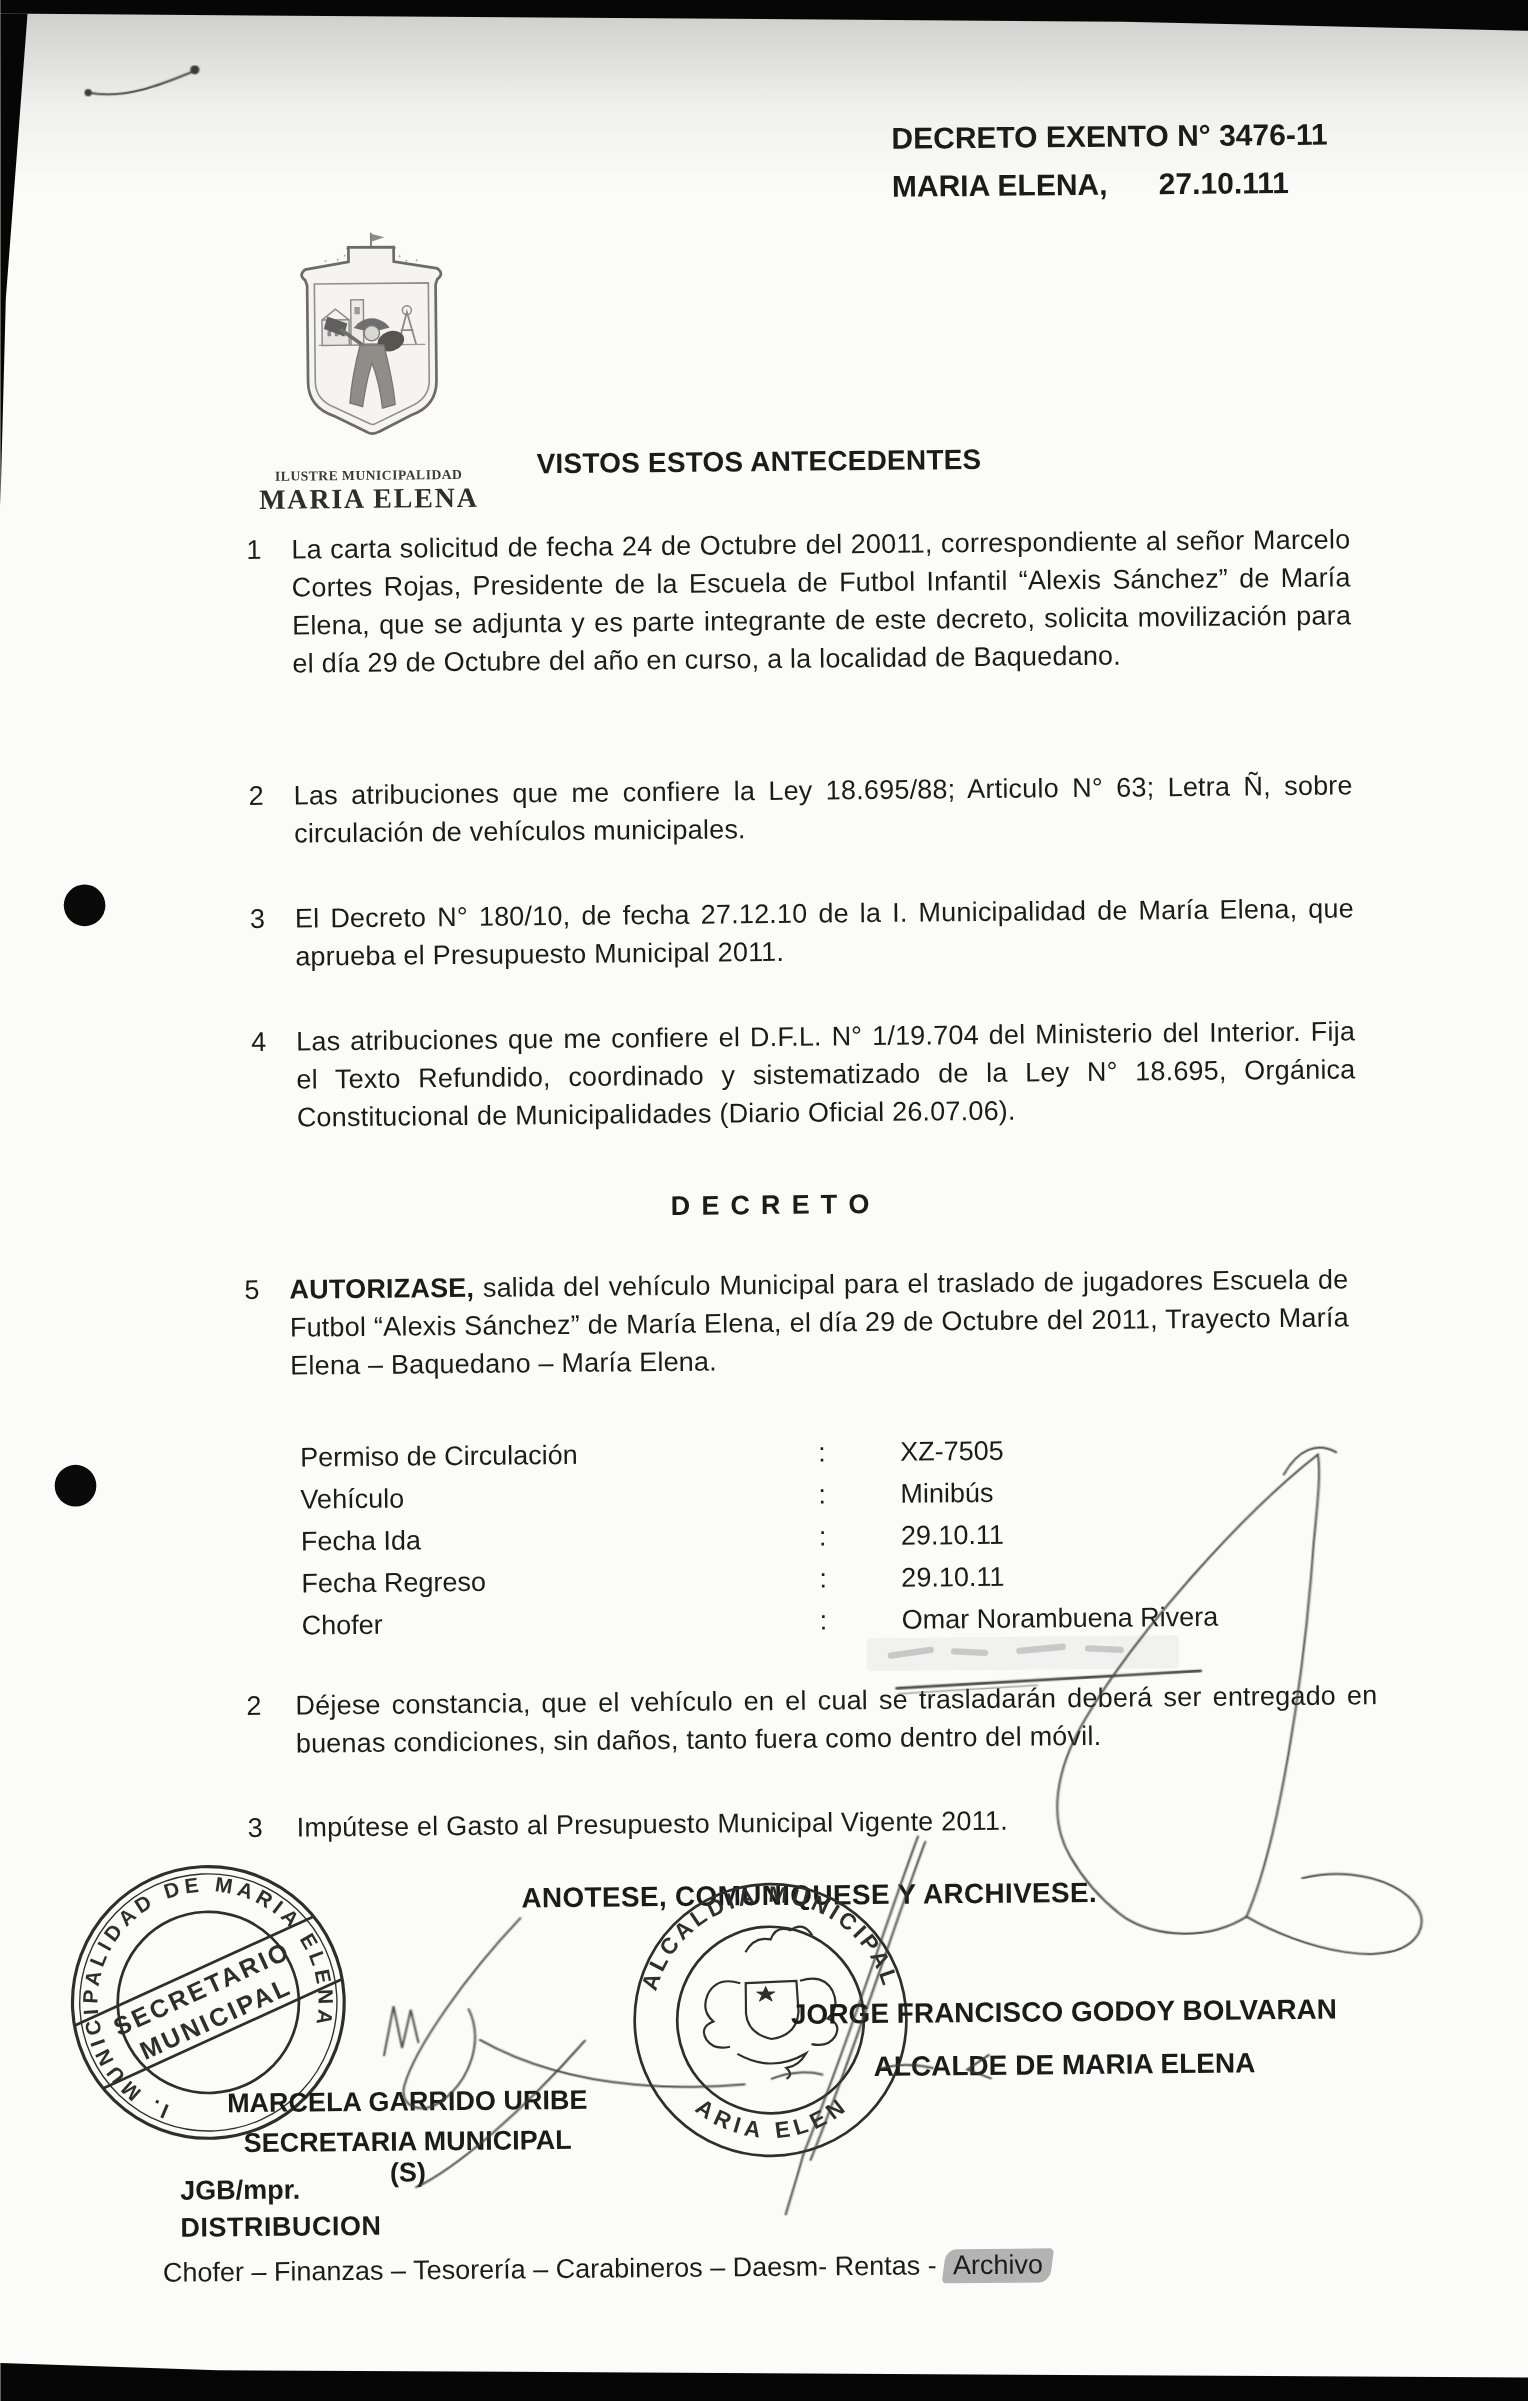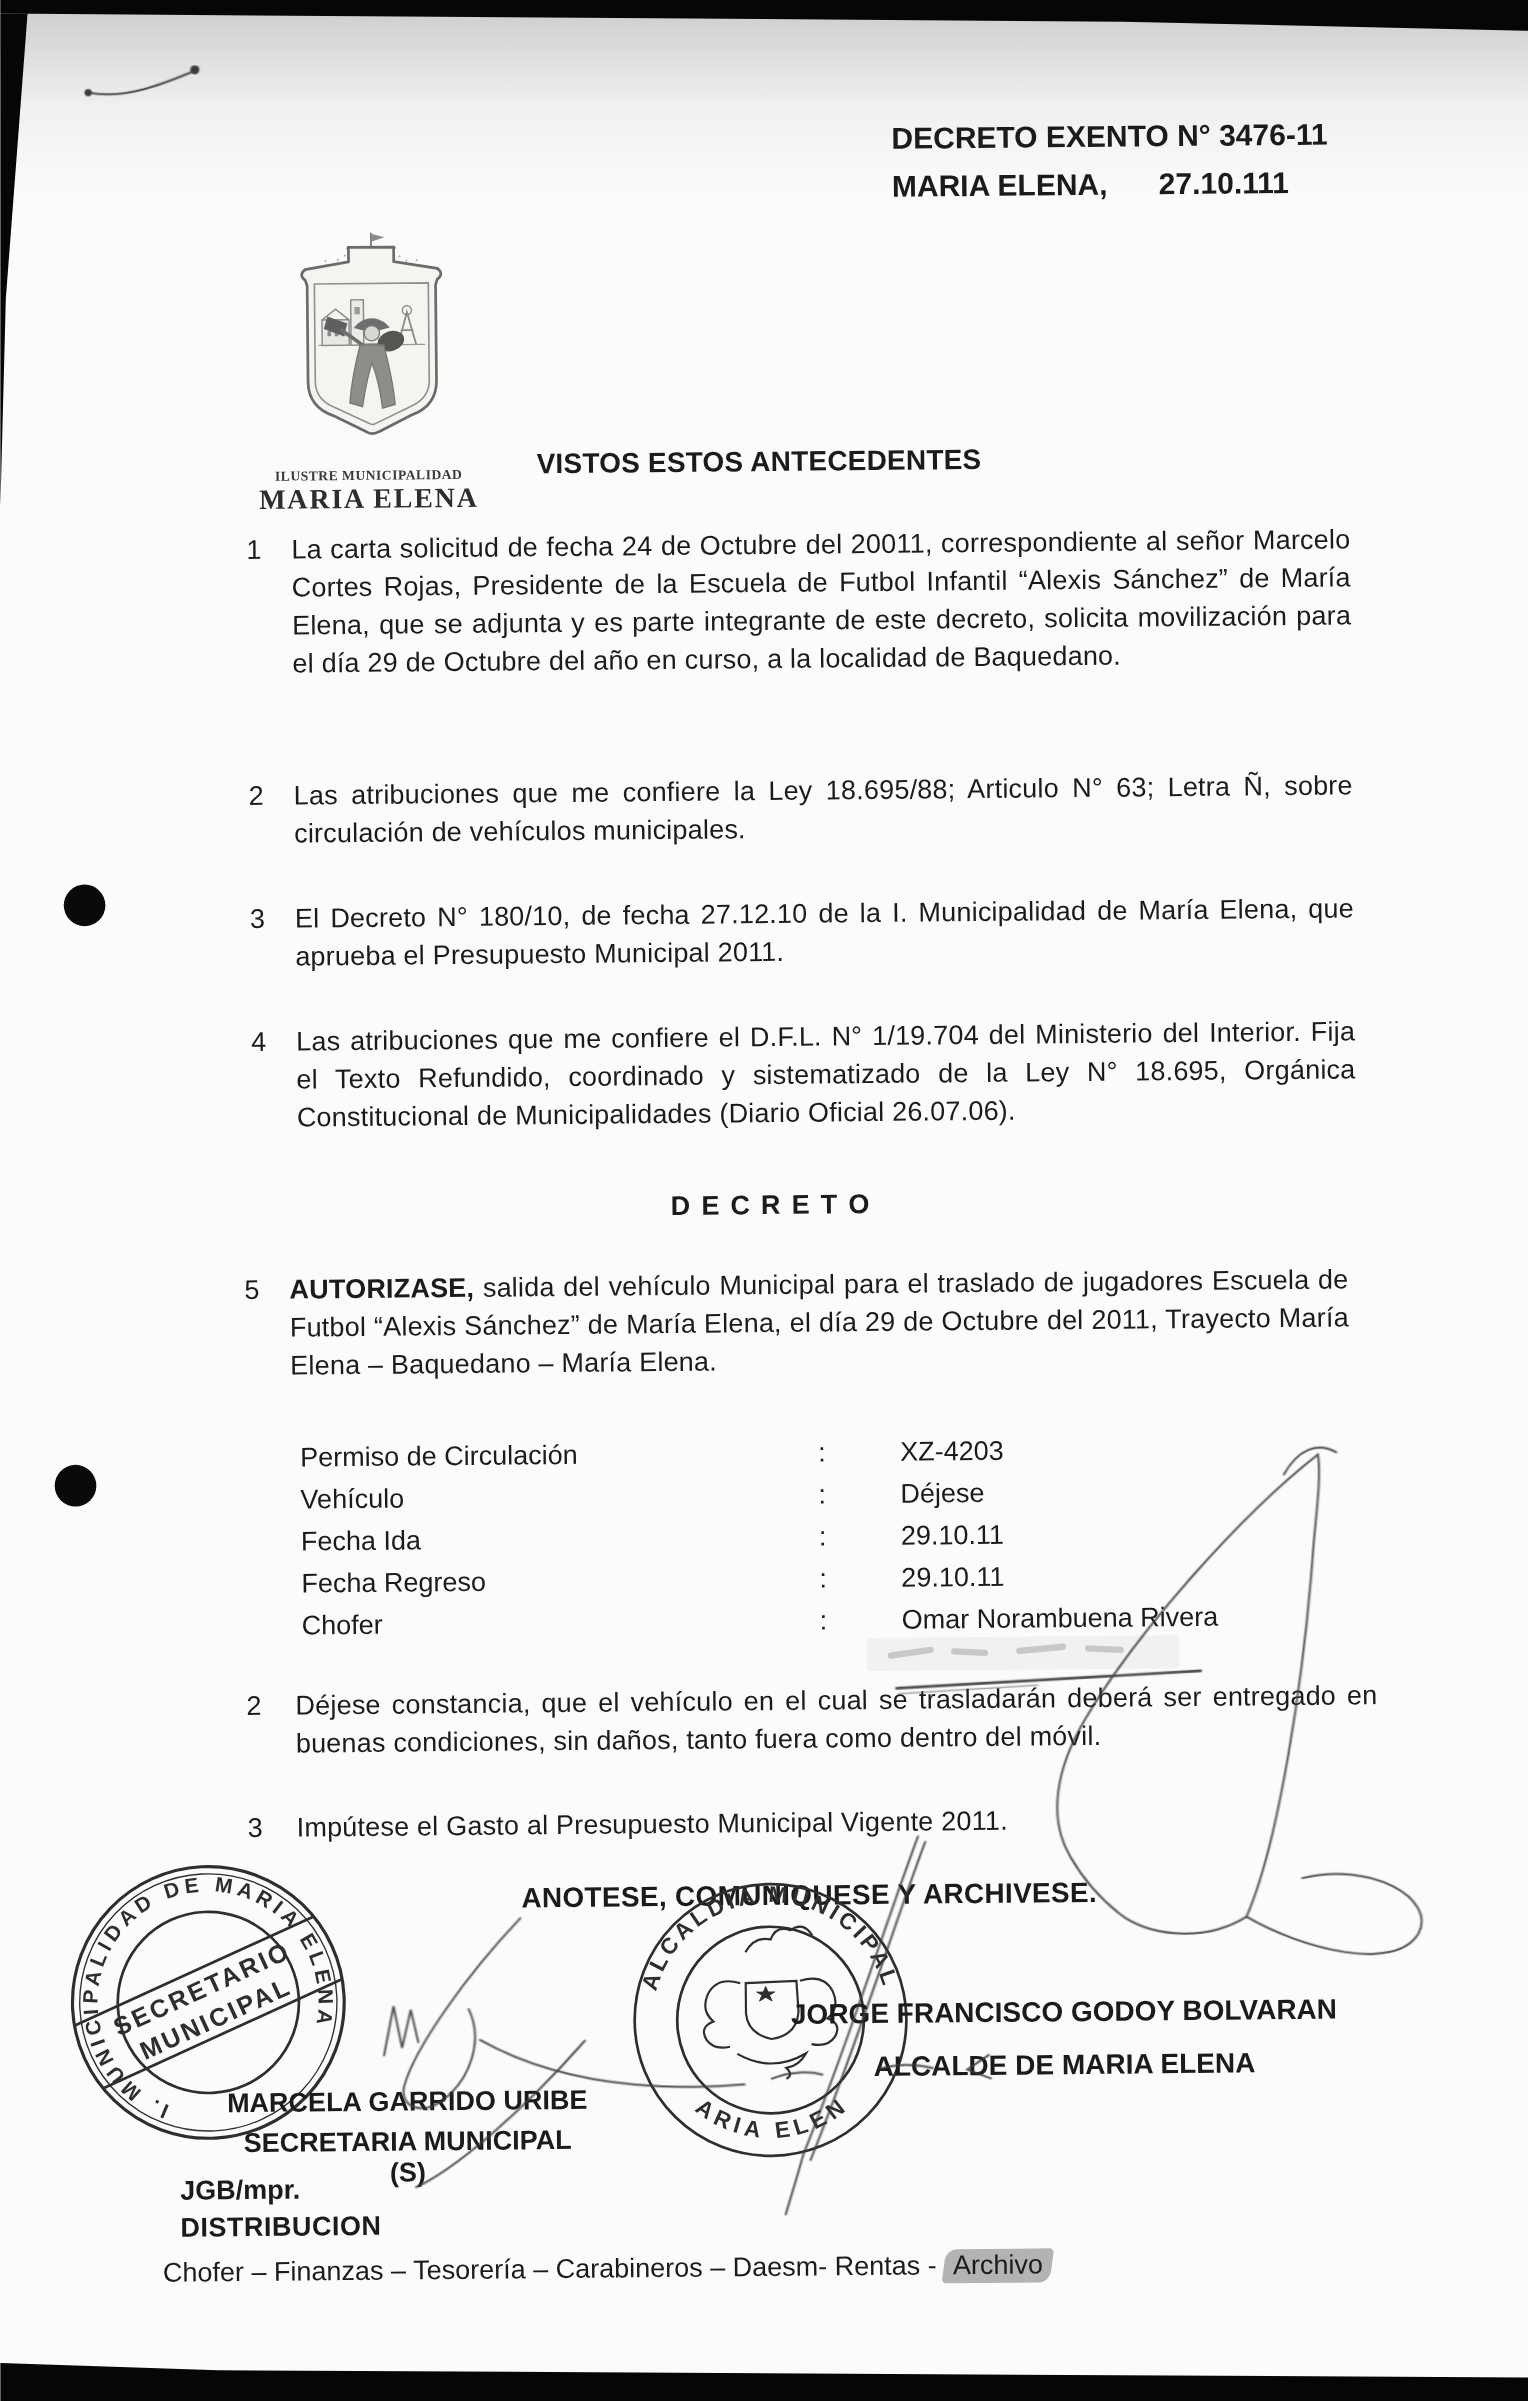--- a/index.html
+++ b/index.html
@@ -143,24 +143,24 @@
 
   <div class="abs decreto-h">D E C R E T O</div>
 
   <div id="it5" class="item">
     <span class="num">5</span>
     <span class="txt"><span class="lead-bold">AUTORIZASE,</span><span> salida del vehículo Municipal para el traslado  de jugadores Escuela de Futbol “Alexis Sánchez” de María Elena, el día 29 de Octubre del 2011, Trayecto María Elena – Baquedano  – María Elena.</span></span>
   </div>
 
   <div class="abs details">
     <div class="drow">
-      <span class="dlabel">Permiso de Circulación</span><span class="dcolon">:</span><span class="dval">XZ-4203</span>
-    </div>
-    <div class="drow">
-      <span class="dlabel">Vehículo</span><span class="dcolon">:</span><span class="dval">Déjese</span>
+      <span class="dlabel">Permiso de Circulación</span><span class="dcolon">:</span><span class="dval">XZ-7505</span>
+    </div>
+    <div class="drow">
+      <span class="dlabel">Vehículo</span><span class="dcolon">:</span><span class="dval">Minibús</span>
     </div>
     <div class="drow">
       <span class="dlabel">Fecha Ida</span><span class="dcolon">:</span><span class="dval">29.10.11</span>
     </div>
     <div class="drow">
       <span class="dlabel">Fecha Regreso</span><span class="dcolon">:</span><span class="dval">29.10.11</span>
     </div>
     <div class="drow">
       <span class="dlabel">Chofer</span><span class="dcolon">:</span><span class="dval">Omar Norambuena Rivera</span>
     </div>

